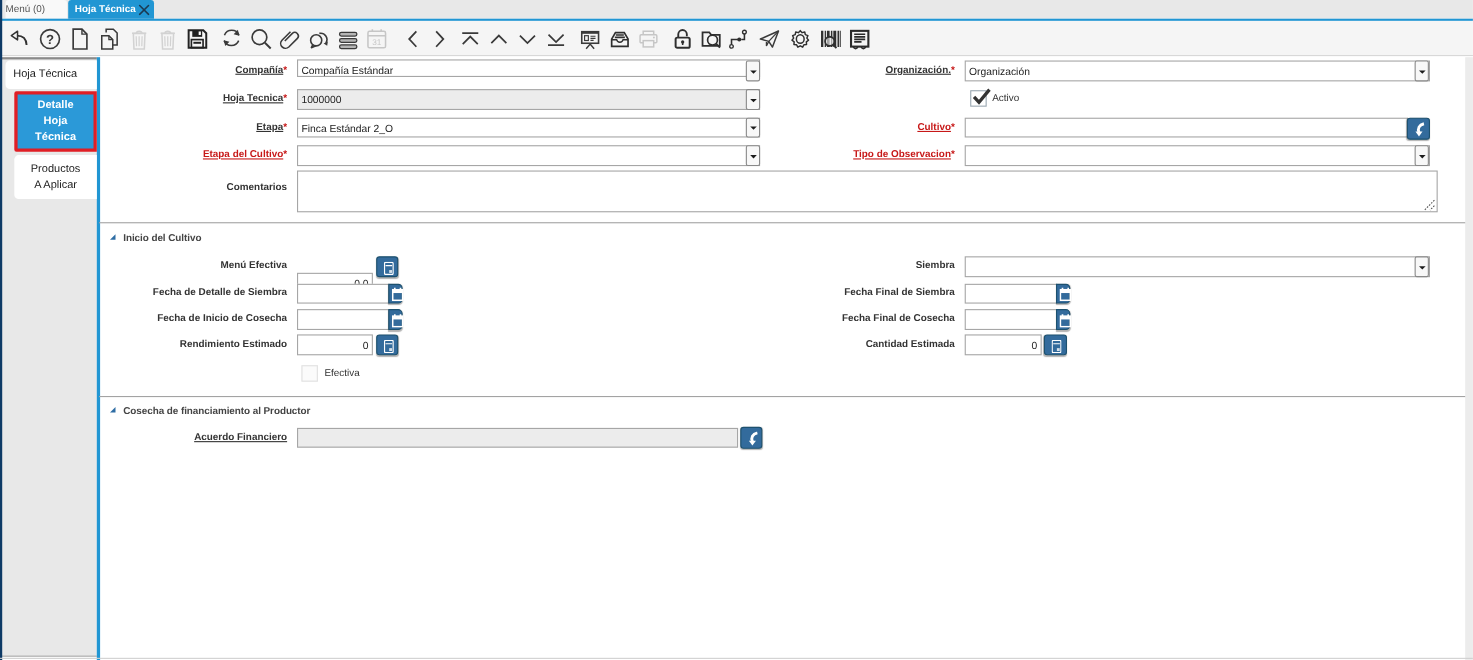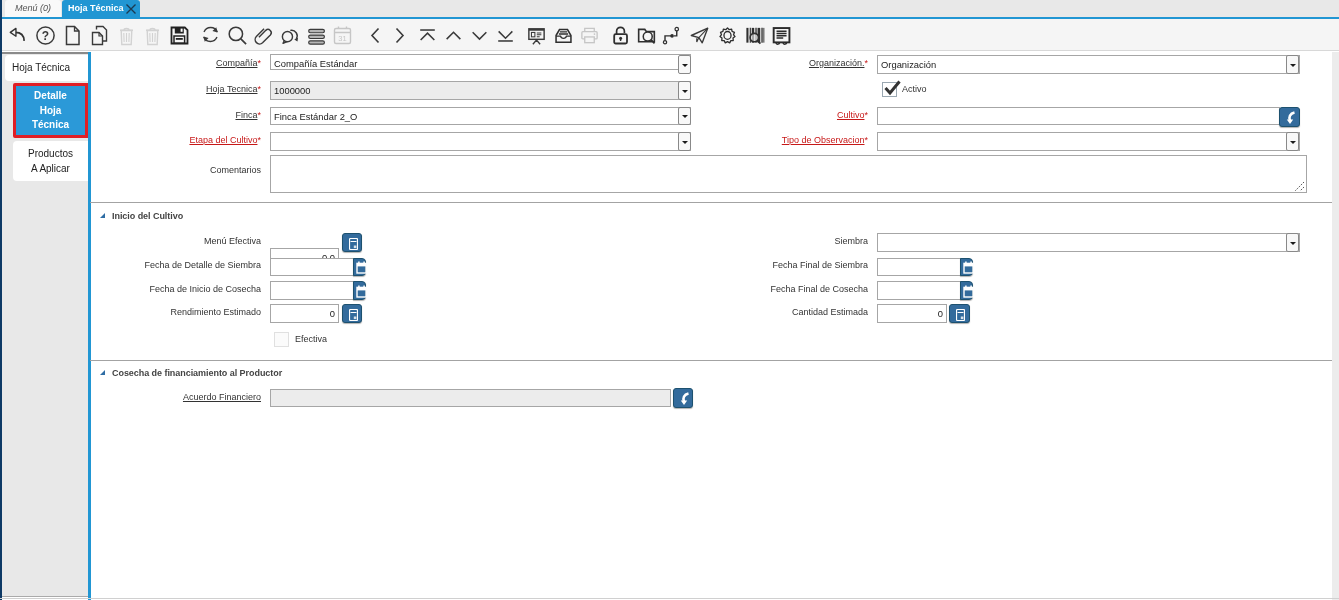--- a/index.html
+++ b/index.html
@@ -1,40 +1,40 @@
 <!DOCTYPE html>
 <html><head>
 <meta charset="utf-8">
 <style>
 * { margin:0; padding:0; box-sizing:border-box; }
 html,body { width:1339px; height:600px; overflow:hidden; }
 body { font-family:"Liberation Sans", sans-serif; background:#fff; position:relative; }
 .abs { position:absolute; }
 
 #tabbar { left:0; top:0; width:1339px; height:17px; background:#e8e8e8; }
-#tab-menu { left:5px; top:0; width:56px; height:17px; background:#f9f9f9; color:#555; font-size:9px; text-align:center; line-height:17px; border-radius:3px 3px 0 0;font-style:italic; }
+#tab-menu { left:5px; top:0; width:56px; height:17px; background:#f9f9f9; color:#555; font-size:9px; line-height:17px; border-radius:3px 3px 0 0; }
 #tab-active { left:62px; top:0; width:78px; height:17px; background:#2196d3; color:#fff; font-size:9px; font-weight:bold; line-height:17px; border-radius:3px 3px 0 0; padding-left:6px; }
 #blueline { left:0; top:17px; width:1339px; height:2px; background:#2196d3; }
 
 #toolbar { left:0; top:19px; width:1339px; height:32px; background:#f5f5f5; border-bottom:1px solid #d8d8d8; }
 .ti { position:absolute; top:25px; width:21px; height:21px; }
 
 #navyedge { left:0; top:0; width:2px; height:600px; background:#0e3a66; }
 
 #sidebar { left:1px; top:52px; width:87px; height:545px; background:#e8e8e8; border-top:2px solid #8a8a8a; border-bottom:1px solid #aaa; }
 #vblue { left:88px; top:52px; width:2.5px; height:548px; background:#2196d3; }
 .stab { position:absolute; background:#fff; color:#222; font-size:10px; }
 #stab1 { left:5px; top:54.5px; width:83px; height:26px; line-height:26px; padding-left:7px; border-radius:4px 0 0 4px; }
 #stab2 { left:13px; top:83px; width:75px; height:55px; background:#2b99d8; border:3px solid #e01e25; color:#fff; font-weight:bold; text-align:center; padding-top:3px; line-height:14.5px; border-radius:2px 0 0 2px;}
 #stab3 { left:13px; top:140.5px; width:75px; height:40px; text-align:center; padding-top:5px; line-height:15px; border-radius:4px 0 0 4px; }
 
 #scrollstrip { left:1332px; top:52px; width:7px; height:548px; background:#ececec; }
 #bottomline { left:0px; top:598px; width:1339px; height:1px; background:#d0d0d0; }
 
-.lbl { position:absolute; font-size:9px; color:#333; text-align:right; white-space:nowrap; }
+.lbl { position:absolute; font-size:9px; color:#333; text-align:right; white-space:nowrap;font-weight:bold; }
 .lbl u { text-decoration:underline; }
 .red { color:#c71818; }
 .ast { color:#c71818; text-decoration:none; display:inline; }
 .fld { position:absolute; background:#fff; border:1px solid #a6a6a6; font-size:9.4px; color:#222; padding:0 3px; line-height:16.5px; white-space:nowrap; overflow:hidden; }
 .ro { background:#ececec; }
 .num { text-align:right; }
 .cbtn { position:absolute; width:13px; height:18.5px; background:#f8f8f8; border:1px solid #898989; border-radius:2px; }
 .cbtn:after { content:""; position:absolute; left:2.5px; top:7.5px; border:3px solid transparent; border-top:3.5px solid #1c1c1c; }
 .bbtn { position:absolute; background:#336b9c; border:1px solid #1d516f; border-radius:3px; box-shadow:0 1px 1px rgba(0,0,0,.3); }
 .sep { position:absolute; left:90px; width:1242px; height:1px; background:#a3a3a3; }
@@ -212,21 +212,21 @@
 <div class="abs" id="bottomline"></div>
 
 <div class="lbl" style="left:60px;top:58px;width:201px"><u>Compañía</u><span class="ast">*</span></div>
 <div class="fld" style="left:270px;top:54px;width:421px;height:16px;line-height:17px">Compañía Estándar</div>
 <div class="cbtn" style="left:678px;top:55px"></div>
 
 <div class="lbl" style="left:60px;top:84px;width:201px"><u>Hoja Tecnica</u><span class="ast">*</span></div>
 <div class="fld ro" style="left:270px;top:81px;width:421px;height:18.5px;line-height:17px">1000000</div>
 <div class="cbtn" style="left:678px;top:81px"></div>
 
-<div class="lbl" style="left:60px;top:110px;width:201px"><u>Finca</u><span class="ast">*</span></div>
+<div class="lbl" style="left:60px;top:110px;width:201px"><u>Etapa</u><span class="ast">*</span></div>
 <div class="fld" style="left:270px;top:106.5px;width:421px;height:18.5px;line-height:17px">Finca Estándar 2_O</div>
 <div class="cbtn" style="left:678px;top:106.5px"></div>
 
 <div class="lbl red" style="left:60px;top:135px;width:201px"><u>Etapa del Cultivo</u><span class="ast">*</span></div>
 <div class="fld" style="left:270px;top:132px;width:421px;height:18.5px"></div>
 <div class="cbtn" style="left:678px;top:132px"></div>
 
 <div class="lbl" style="left:60px;top:165px;width:201px">Comentarios</div>
 <div class="fld" style="left:270px;top:155px;width:1037px;height:38px"></div>
 <svg class="abs" style="left:1294px;top:181px" width="11" height="11" viewBox="0 0 11 11">

